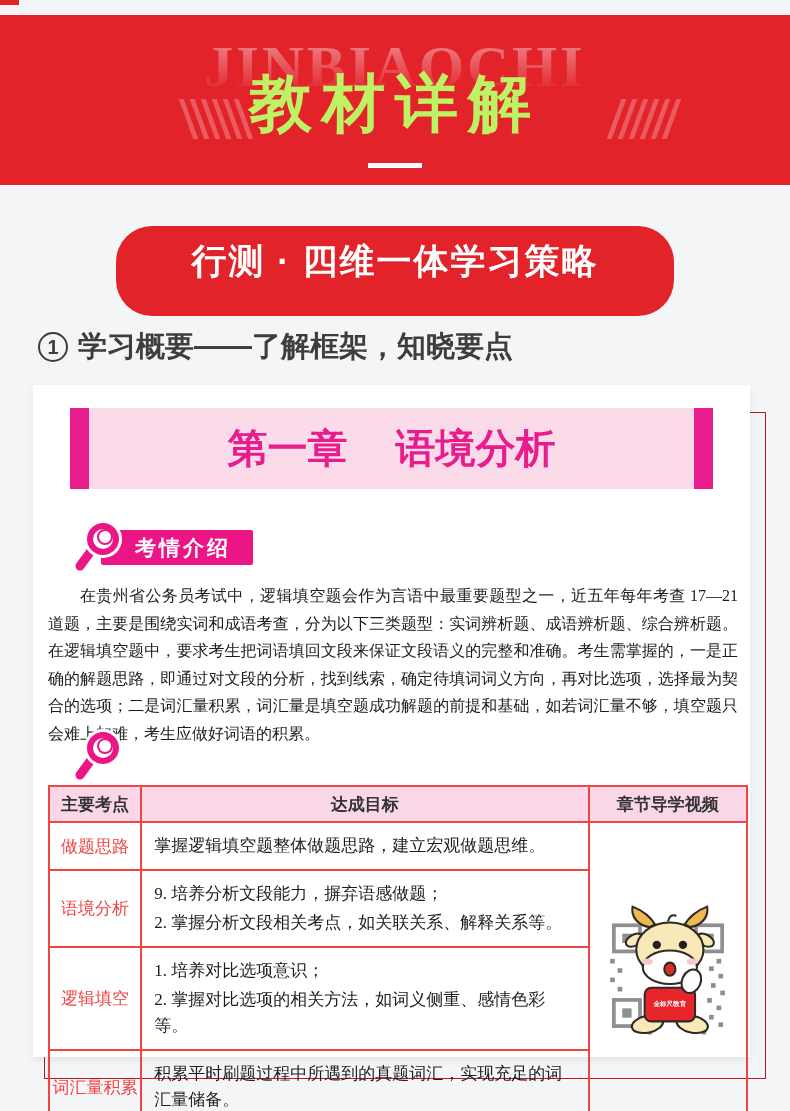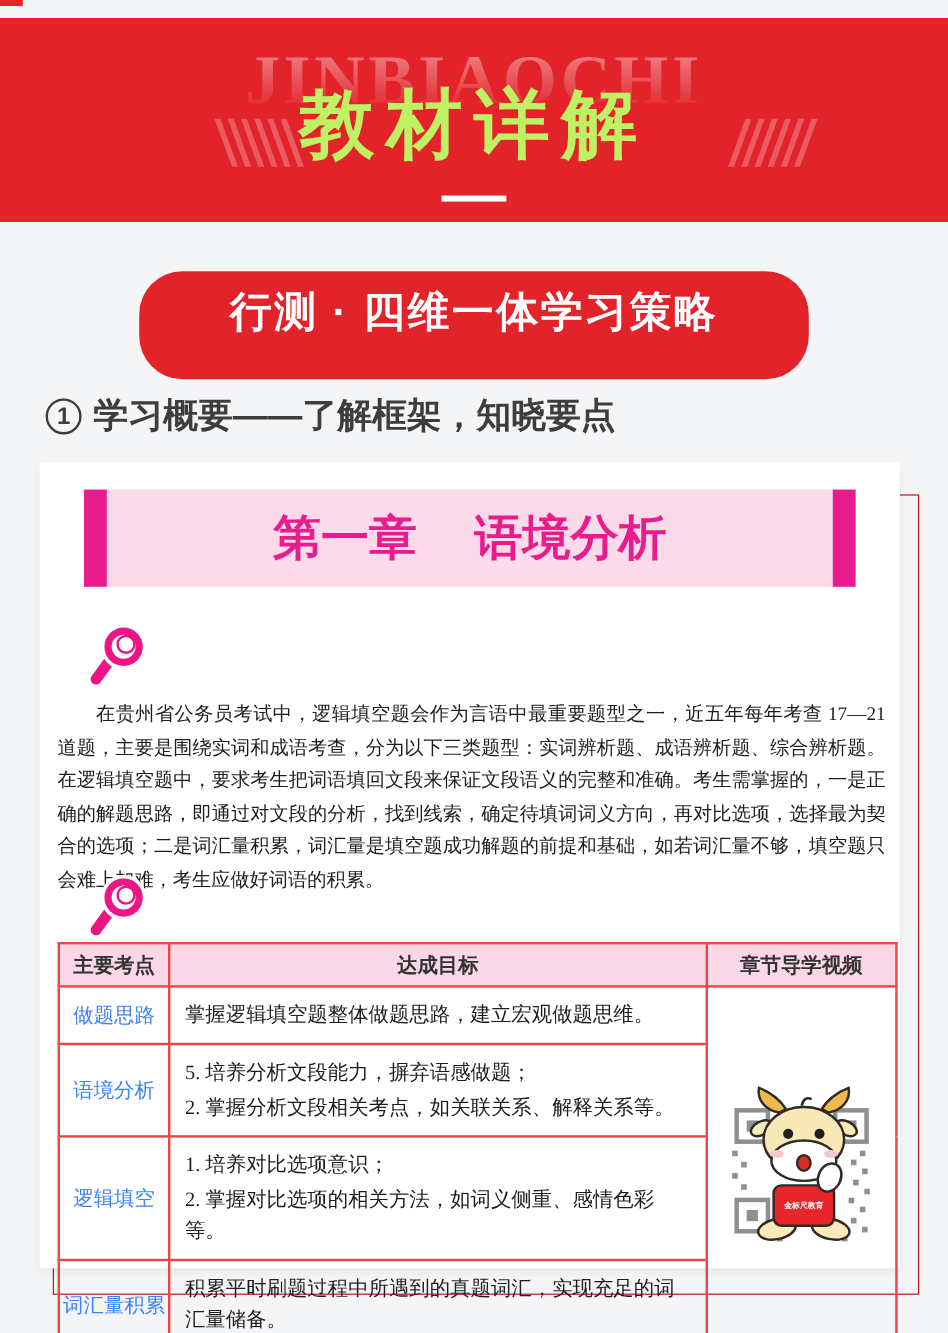--- a/index.html
+++ b/index.html
@@ -60,21 +60,21 @@
 
   
   .intro { position:absolute; left:15px; top:197px; width:690px;
     font-family:"Liberation Serif","DejaVu Serif",serif; font-size:16px; line-height:27.5px;
     color:#1d1d1d; text-align:justify; text-indent:2em; }
 
   
   table.points { position:absolute; left:15px; top:400px; width:700px; border-collapse:collapse; }
   table.points th, table.points td { border:2px solid #ef4444; }
   table.points th { background:#fad7e7; height:36px; font-size:17px; font-weight:bold; color:#333; text-align:center; }
-  td.topic { width:13.2%; text-align:center; font-family:"Liberation Serif","DejaVu Serif",serif; font-size:17px; color:#3b82f6; }
+  td.topic { width:13.2%; text-align:center; font-family:"Liberation Serif","DejaVu Serif",serif; font-size:17px; color:#ef4444; }
   td.goal  { width:64.1%; font-family:"Liberation Serif","DejaVu Serif",serif; font-size:17px; color:#1d1d1d;
     padding:7px 10px 7px 12px;margin-top:34px; }
   td.goal .line { line-height:26px; margin:3px 0; }
   tr.r1 td { height:36px; } tr.r2 td { height:54px; } tr.r3 td { height:60px; } tr.r4 td { height:56px; }
   td.video { width:22.7%; text-align:center; vertical-align:middle; }
 </style>
 </head>
 <body>
 
 <div class="page">
@@ -125,20 +125,21 @@
 
     <div class="sec-label sec-label-1">
       <svg width="54" height="56" viewBox="0 0 54 56">
         <line x1="18" y1="32" x2="7" y2="47" stroke="#ffffff" stroke-width="14" stroke-linecap="round"></line>
         <line x1="18" y1="32" x2="7" y2="47" stroke="#ec1586" stroke-width="9" stroke-linecap="round"></line>
         <circle cx="30" cy="20" r="19" fill="#ffffff"></circle>
         <circle cx="30" cy="20" r="16" fill="#ec1586"></circle>
         <circle cx="30" cy="20" r="10" fill="#ffffff"></circle>
         <circle cx="32" cy="18" r="7" fill="none" stroke="#ec1586" stroke-width="2"></circle>
       </svg>
+      <span class="tag">考情介绍</span>
     </div>
 
     <p class="intro">在贵州省公务员考试中，逻辑填空题会作为言语中最重要题型之一，近五年每年考查 17—21 道题，主要是围绕实词和成语考查，分为以下三类题型：实词辨析题、成语辨析题、综合辨析题。在逻辑填空题中，要求考生把词语填回文段来保证文段语义的完整和准确。考生需掌握的，一是正确的解题思路，即通过对文段的分析，找到线索，确定待填词词义方向，再对比选项，选择最为契合的选项；二是词汇量积累，词汇量是填空题成功解题的前提和基础，如若词汇量不够，填空题只会难上加难，考生应做好词语的积累。</p>
 
     <div class="sec-label sec-label-2">
       <svg width="54" height="56" viewBox="0 0 54 56">
         <line x1="18" y1="32" x2="7" y2="47" stroke="#ffffff" stroke-width="14" stroke-linecap="round"></line>
         <line x1="18" y1="32" x2="7" y2="47" stroke="#ec1586" stroke-width="9" stroke-linecap="round"></line>
         <circle cx="30" cy="20" r="19" fill="#ffffff"></circle>
         <circle cx="30" cy="20" r="16" fill="#ec1586"></circle>
@@ -209,21 +210,21 @@
               <path d="M52,93 h40 a7,7 0 0 1 7,7 v22 a7,7 0 0 1 -7,7 h-40 a7,7 0 0 1 -7,-7 v-22 a7,7 0 0 1 7,-7 Z" fill="#e8252b"></path>
               <ellipse cx="95" cy="86" rx="10" ry="13" transform="rotate(24 95 86)" fill="#fdfdfd"></ellipse>
             </g>
             <text x="72" y="113" text-anchor="middle" font-size="7" fill="#ffffff" font-weight="bold">金标尺教育</text>
           </svg>
         </td>
       </tr>
       <tr class="r2">
         <td class="topic">语境分析</td>
         <td class="goal">
-          <div class="line">5. 培养分析文段能力，摒弃语感做题；</div>
+          <div class="line">9. 培养分析文段能力，摒弃语感做题；</div>
           <div class="line">2. 掌握分析文段相关考点，如关联关系、解释关系等。</div>
         </td>
       </tr>
       <tr class="r3">
         <td class="topic">逻辑填空</td>
         <td class="goal">
           <div class="line">1. 培养对比选项意识；</div>
           <div class="line">2. 掌握对比选项的相关方法，如词义侧重、感情色彩等。</div>
         </td>
       </tr>

